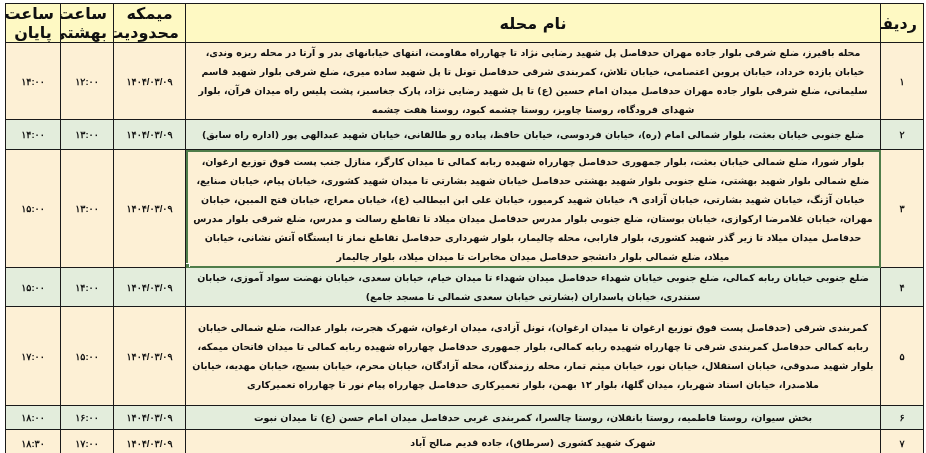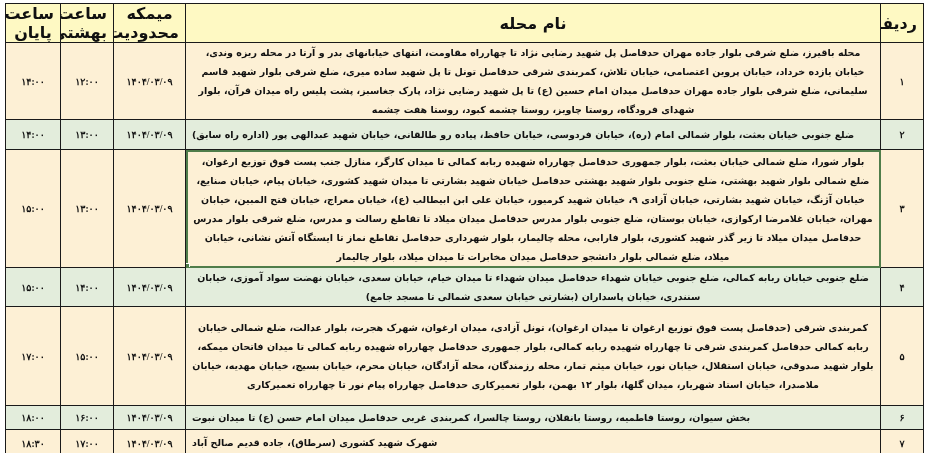--- a/index.html
+++ b/index.html
@@ -16,26 +16,26 @@
     color:#111;
     font-weight:bold;
     font-size:9.5px;
     text-align:center;
     vertical-align:middle;
     overflow:hidden;
   }
   table.sched th { background:#fef9c3; height:31px; font-size:16px; }
   th.c-name { text-align:center; }
   td.c-name { text-align:right; line-height:19px; padding:0 8px; white-space:normal; }
-  td.c-name.one { text-align:left; line-height:14px; }
+  td.c-name.one { text-align:center; line-height:14px; }
   .row-odd td { background:#fdf0d5; }
   .row-even td { background:#e3eddc; }
   td.sel { outline:2px solid #4f7d4a; outline-offset:-2px; position:relative; }
   td.sel::after { content:""; position:absolute; left:-3px; bottom:-3px; width:5px; height:5px; background:#4f7d4a; border:1px solid #fff; }
-  .num { font-family:Liberation Serif, serif; font-size:10px; letter-spacing:0.3px; }
+  .num { font-family:Liberation Sans, sans-serif; font-size:10px; letter-spacing:0.3px; }
   .r1 { height:75px; } .r2 { height:30px; } .r3 { height:118px; } .r4 { height:38px; }
   .r5 { height:99px; } .r6 { height:24px; } .r7 { height:27px; }
 </style>
 </head>
 <body>
 
 <table class="sched">
   <colgroup>
     <col style="width:43px">
     <col style="width:695px">

